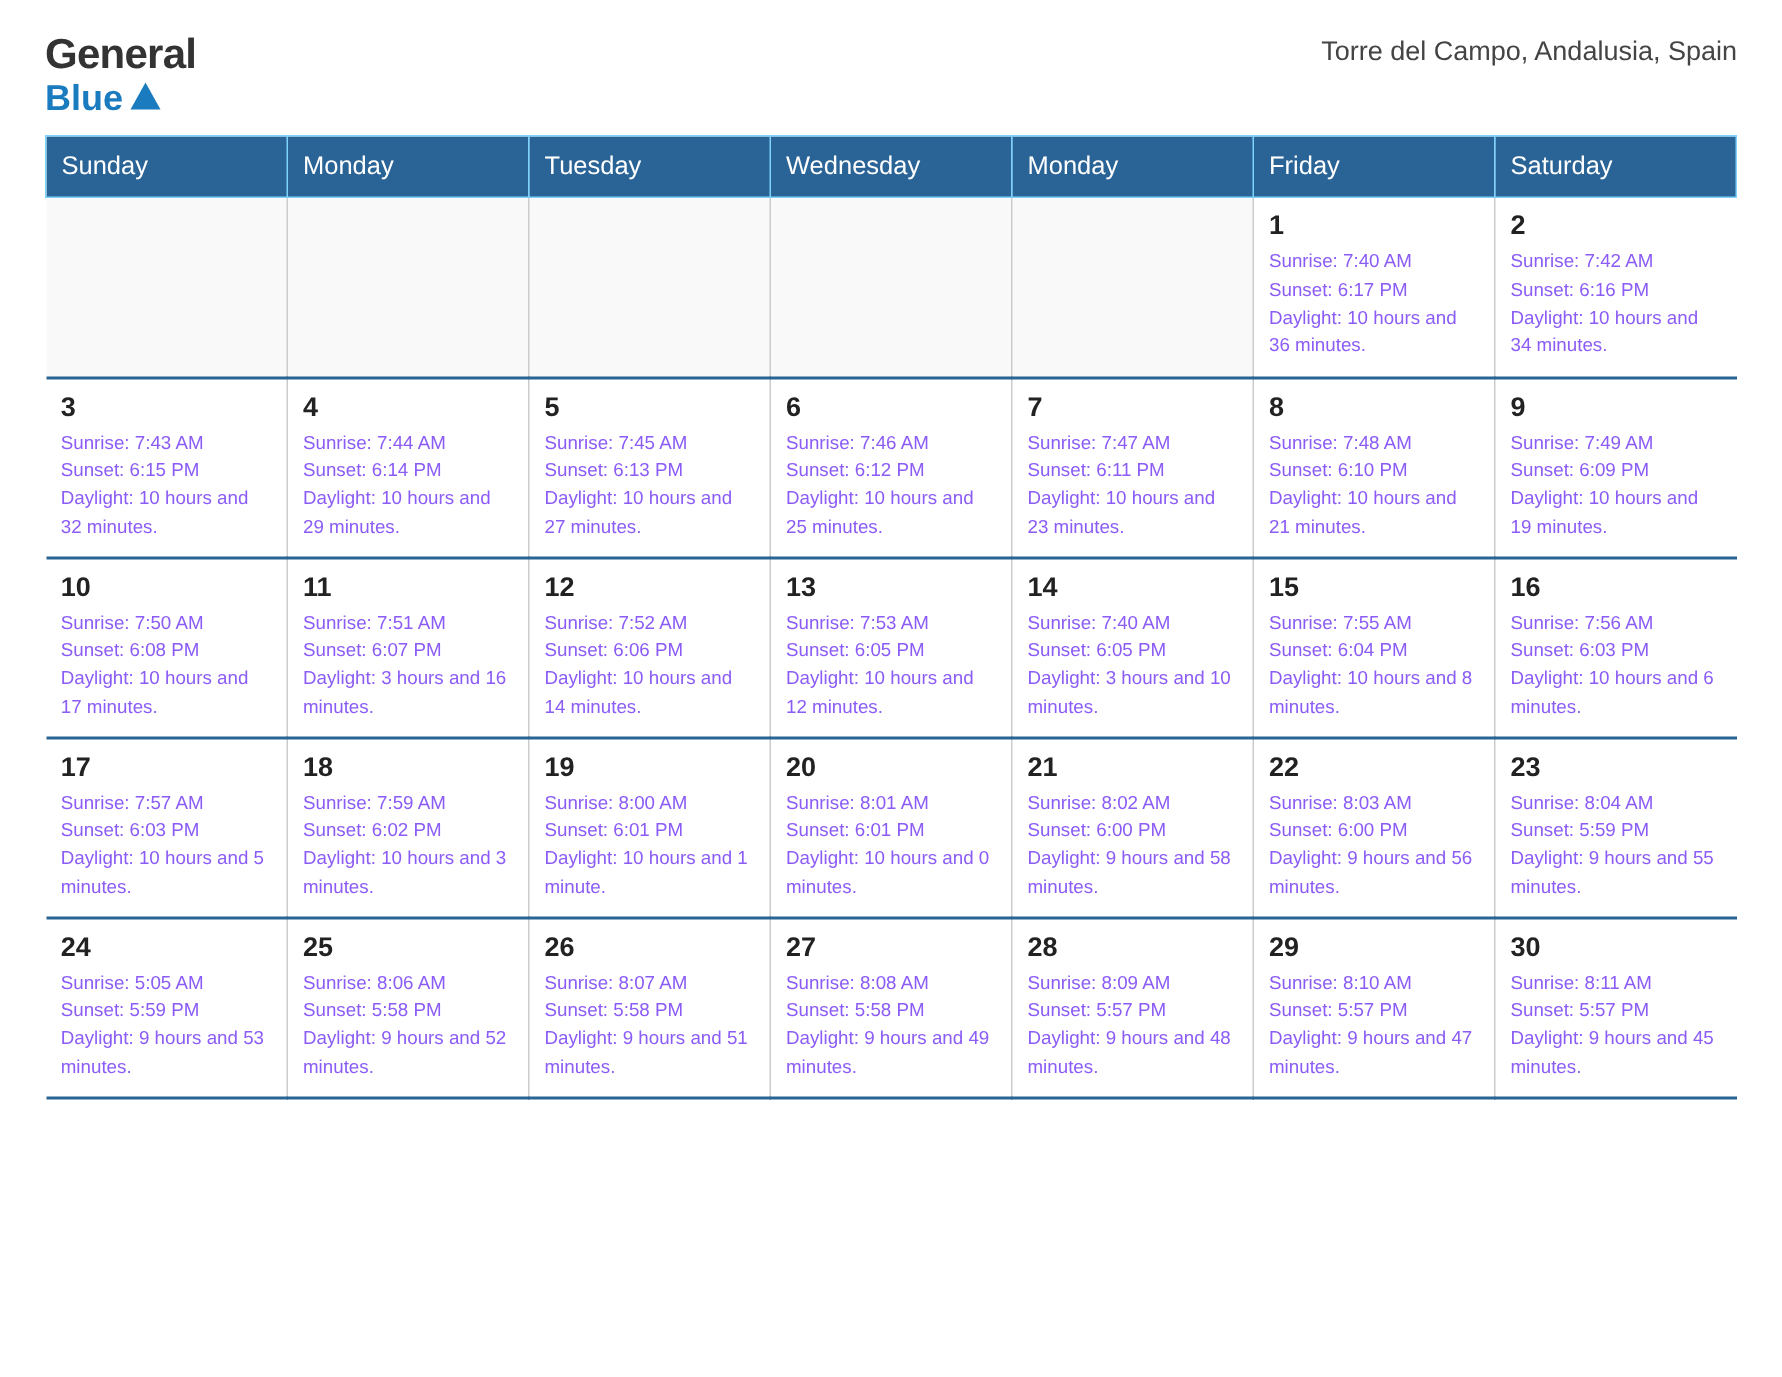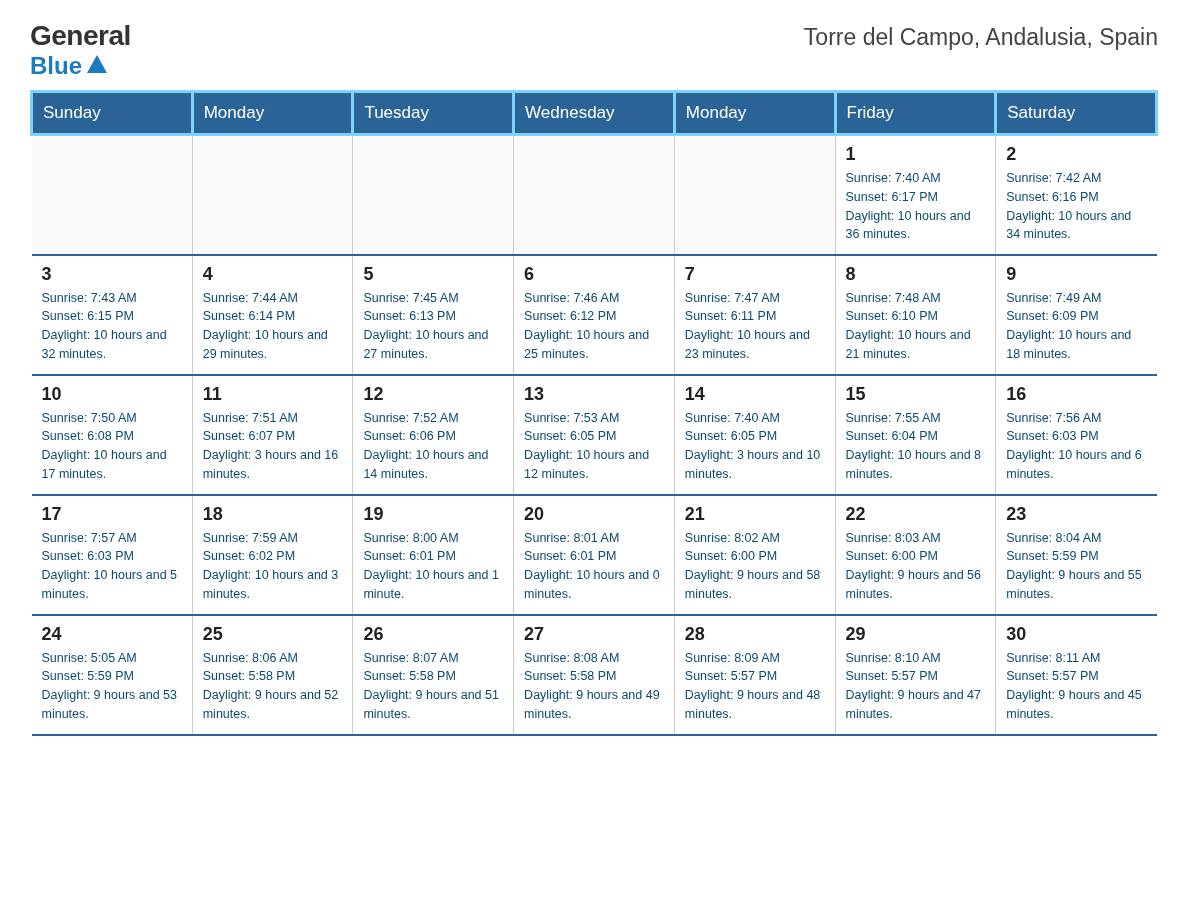--- a/index.html
+++ b/index.html
@@ -31,21 +31,21 @@
     }
     .calendar thead tr {
       background-color: #2a6496;
     }
     .calendar thead th {
       color: #fff;
       font-size: 17px;
       font-weight: normal;
       padding: 10px 10px;
       text-align: left;
-      border: 3px solid #7dd3fc;
+      border: 1px solid #7dd3fc;
     }
     .calendar tbody tr {
       border-bottom: 2px solid #2a6496;
     }
     .calendar tbody td {
       vertical-align: top;
       padding: 8px 10px;
       font-size: 13px;
       color: #333;
       border-right: 1px solid #ccc;
@@ -58,21 +58,21 @@
     }
     .day-number {
       font-size: 18px;
       font-weight: bold;
       color: #222;
       display: block;
       margin-bottom: 4px;
     }
     .day-info {
       font-size: 12.5px;
-      color: #0c4a6e;
+      color: #8b5cf6;
       line-height: 1.5;
     }
     .empty-cell {
       background: #f9f9f9;
     }
     .logo-wrapper {
       display: flex;
       align-items: center;
       gap: 2px;
     }
@@ -90,21 +90,21 @@
       <div class="logo-text-wrapper">
         <span style="font-size:28px;font-weight:bold;color:#333;letter-spacing:-0.5px;">General</span>
         <div style="display:flex;align-items:center;">
           <span style="font-size:24px;font-weight:bold;color:#1a7bbf;">Blue</span>
           <div style="width:0;height:0;border-left:10px solid transparent;border-right:10px solid transparent;border-bottom:18px solid #1a7bbf;margin-left:5px;margin-bottom:4px;"></div>
         </div>
       </div>
     </div>
   </div>
   <div class="title-section">
-    <div style="font-size:23px;color:#444;margin-top:4px;">Torre del Campo, Andalusia, Spain</div>
+    <div style="font-size:18px;color:#444;margin-top:4px;">Torre del Campo, Andalusia, Spain</div>
   </div>
 </div>
 
 <table class="calendar">
   <thead>
     <tr>
       <th>Sunday</th>
       <th>Monday</th>
       <th>Tuesday</th>
       <th>Wednesday</th>
@@ -149,21 +149,21 @@
         <td>
           <span class="day-number">7</span>
           <div class="day-info"><span>Sunrise: 7:47 AM</span><br><span>Sunset: 6:11 PM</span><br><span>Daylight: 10 hours and 23 minutes.</span></div>
         </td>
         <td>
           <span class="day-number">8</span>
           <div class="day-info"><span>Sunrise: 7:48 AM</span><br><span>Sunset: 6:10 PM</span><br><span>Daylight: 10 hours and 21 minutes.</span></div>
         </td>
         <td>
           <span class="day-number">9</span>
-          <div class="day-info"><span>Sunrise: 7:49 AM</span><br><span>Sunset: 6:09 PM</span><br><span>Daylight: 10 hours and 18 minutes.</span></div>
+          <div class="day-info"><span>Sunrise: 7:49 AM</span><br><span>Sunset: 6:09 PM</span><br><span>Daylight: 10 hours and 19 minutes.</span></div>
         </td>
       </tr>
       <tr>
         <td>
           <span class="day-number">10</span>
           <div class="day-info"><span>Sunrise: 7:50 AM</span><br><span>Sunset: 6:08 PM</span><br><span>Daylight: 10 hours and 17 minutes.</span></div>
         </td>
         <td>
           <span class="day-number">11</span>
           <div class="day-info"><span>Sunrise: 7:51 AM</span><br><span>Sunset: 6:07 PM</span><br><span>Daylight: 3 hours and 16 minutes.</span></div>

